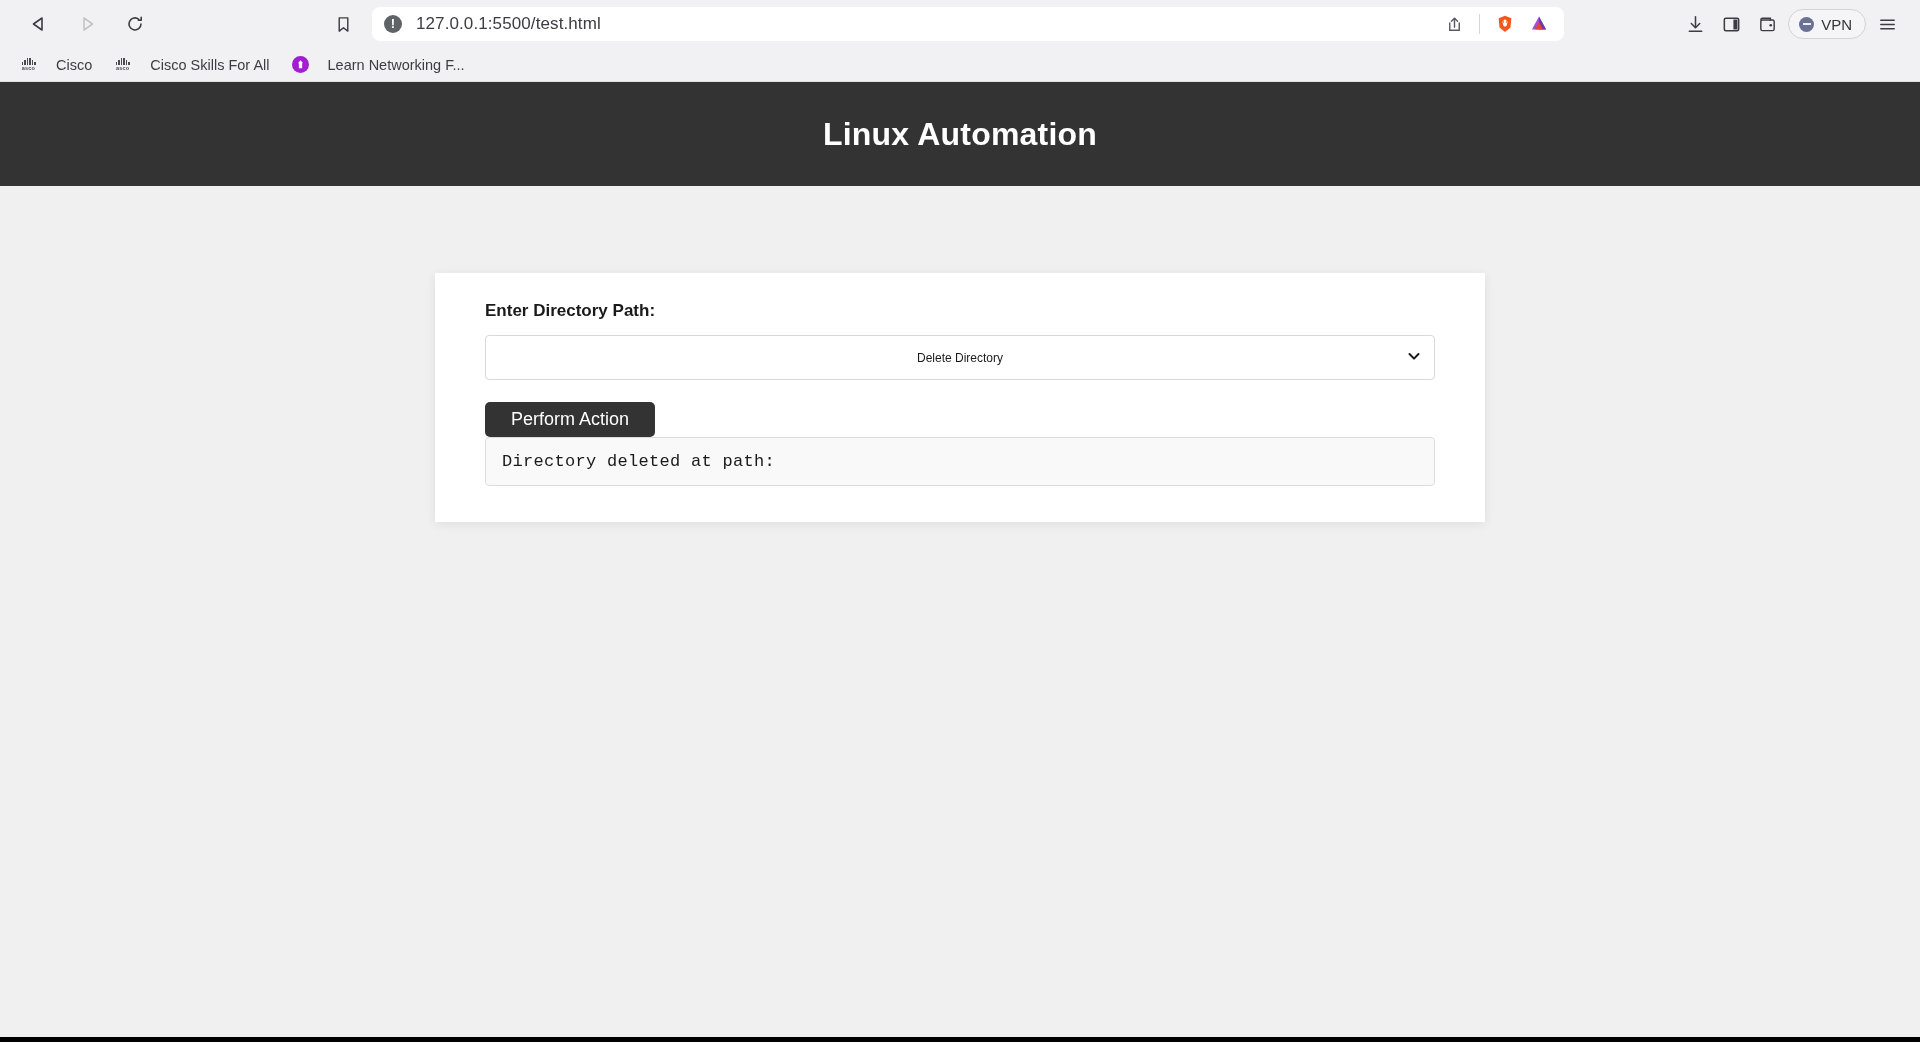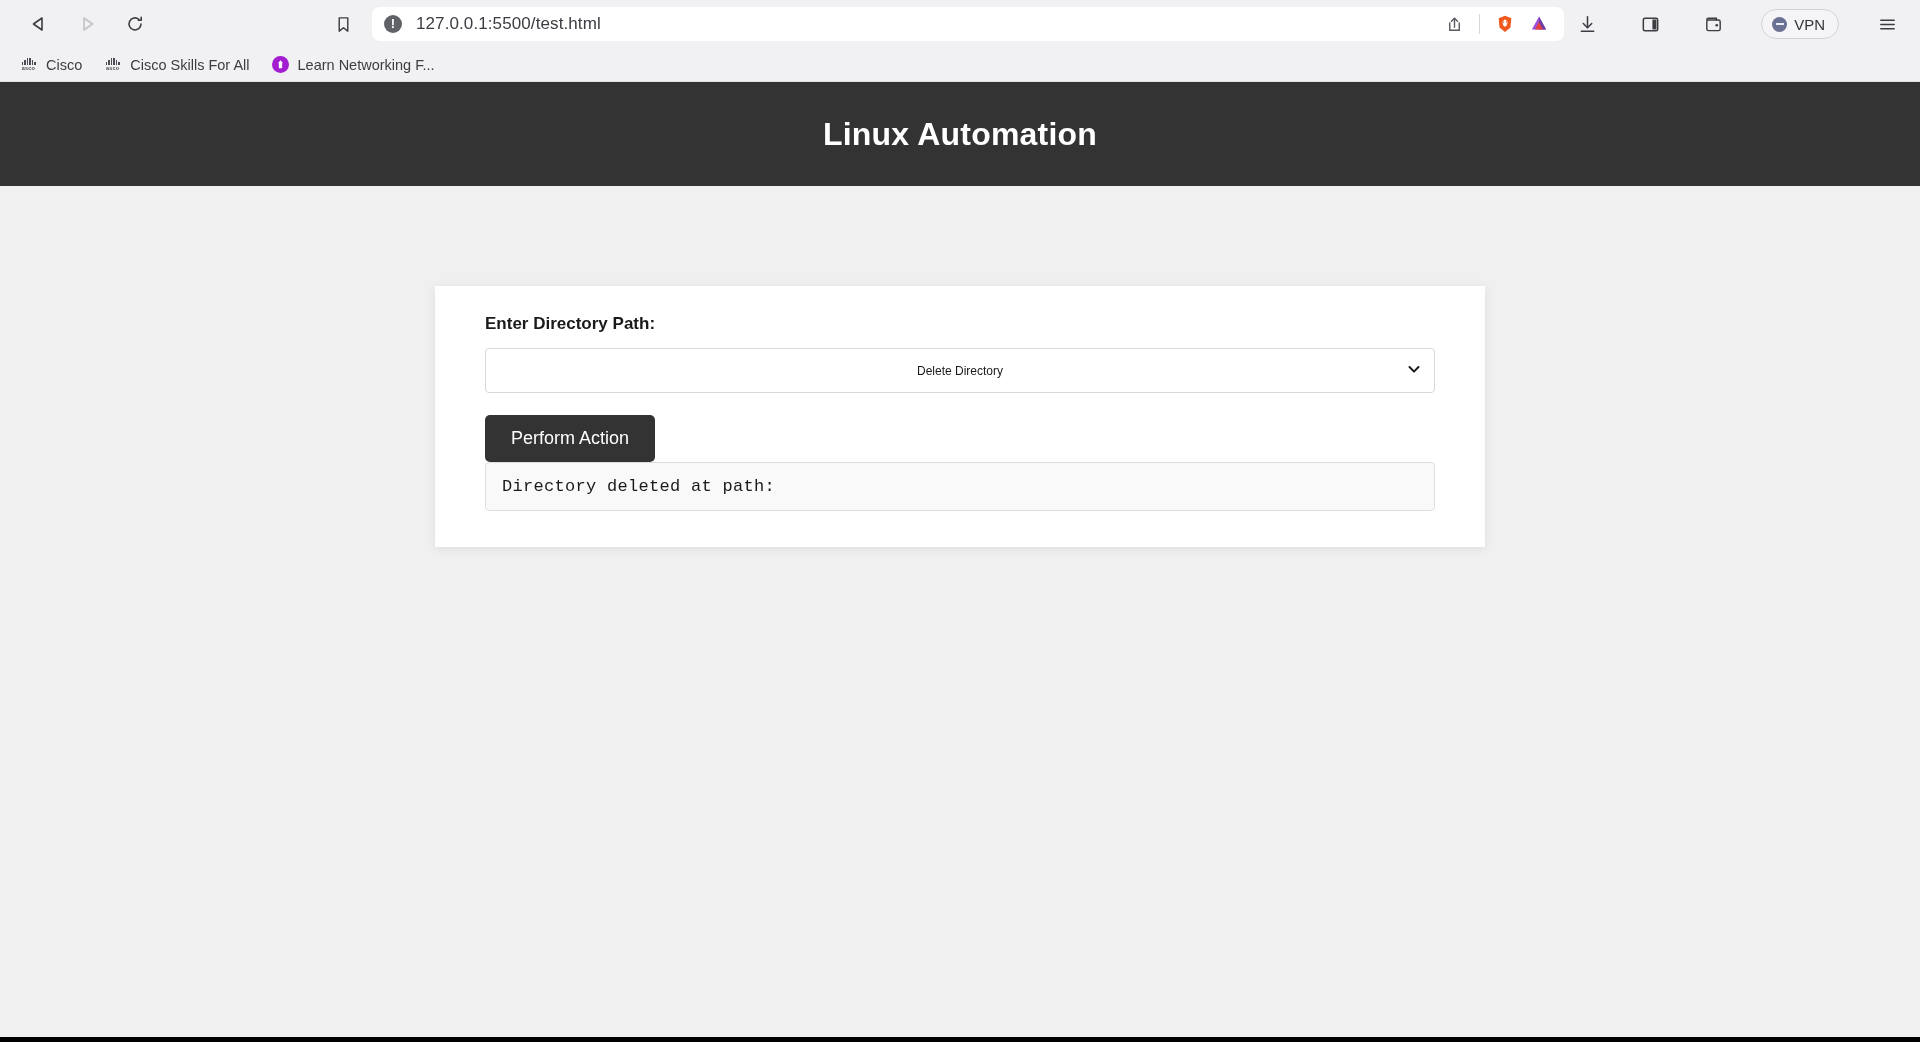--- a/index.html
+++ b/index.html
@@ -79,21 +79,21 @@
   .url-icon-btn {
     width: 30px; height: 30px;
     display: flex; align-items: center; justify-content: center;
     border-radius: 6px; cursor: pointer;
   }
   .url-divider { width: 1px; height: 20px; background: #d6d6da; margin: 0 6px; }
 
   .toolbar-right {
     display: flex;
     align-items: center;
-    gap: 33px;
+    gap: 6px;
     margin-left: auto;
     padding-right: 4px;
   }
   .tb-icon {
     width: 30px; height: 30px;
     display: flex; align-items: center; justify-content: center;
     cursor: pointer; border-radius: 6px;
   }
   .vpn-pill {
     height: 30px;
@@ -120,21 +120,21 @@
     height: 33px;
     display: flex;
     align-items: center;
     padding: 0 10px;
     gap: 2px;
     background: #f1f1f3;
   }
   .bm-item {
     display: flex;
     align-items: center;
-    gap: 9px;
+    gap: 19px;
     padding: 4px 10px;
     border-radius: 5px;
     cursor: pointer;
   }
   .bm-label { font-size: 14.5px; color: #3c3c43; white-space: nowrap; }
   .cisco-fav {
     width: 17px; height: 15px;
     display: flex; flex-direction: column;
     align-items: center; justify-content: flex-end;
   }
@@ -173,21 +173,21 @@
     margin: 0;
     color: #ffffff;
     font-size: 32px;
     font-weight: bold;
     letter-spacing: 0.2px;
   }
 
   .card {
     position: absolute;
     left: 435px;
-    top: 204px;
+    top: 191px;
     width: 1050px;
     background: #ffffff;
     padding: 28px 50px 36px 50px;
     box-shadow: 0 2px 10px rgba(0,0,0,0.08);
   }
   .field-label {
     font-size: 17px;
     font-weight: bold;
     color: #1a1a1a;
     margin: 0 0 14px 0;
@@ -231,21 +231,21 @@
     transform: translateY(-50%);
     pointer-events: none;
   }
 
   .action-btn {
     margin-top: 22px;
     background: #333333;
     color: #ffffff;
     border: none;
     border-radius: 5px;
-    padding: 13px 26px;
+    padding: 7px 26px;
     font-size: 18px;
     font-family: "Liberation Sans", sans-serif;
     cursor: pointer;
   }
 
   .output-box {
     border: 1px solid #dddddd;
     border-radius: 4px;
     background: #f9f9f9;
     padding: 14px 16px;

